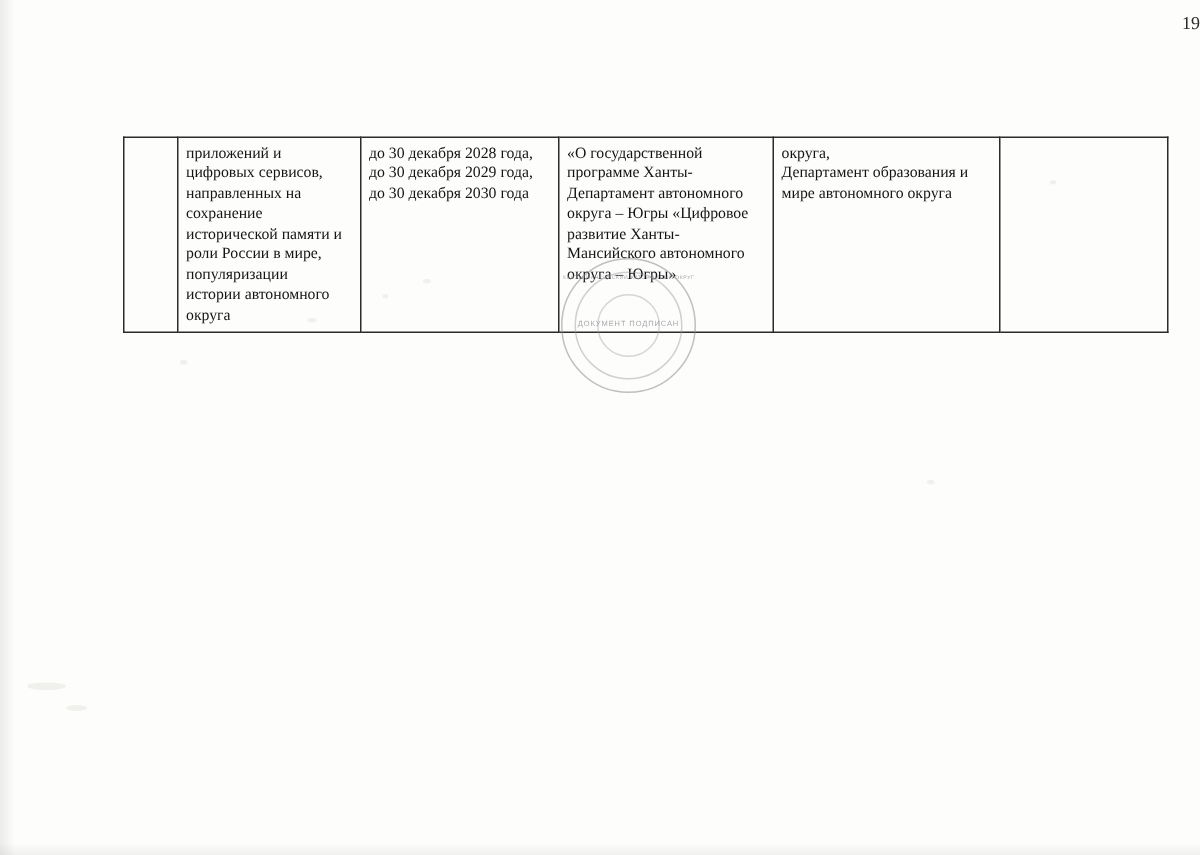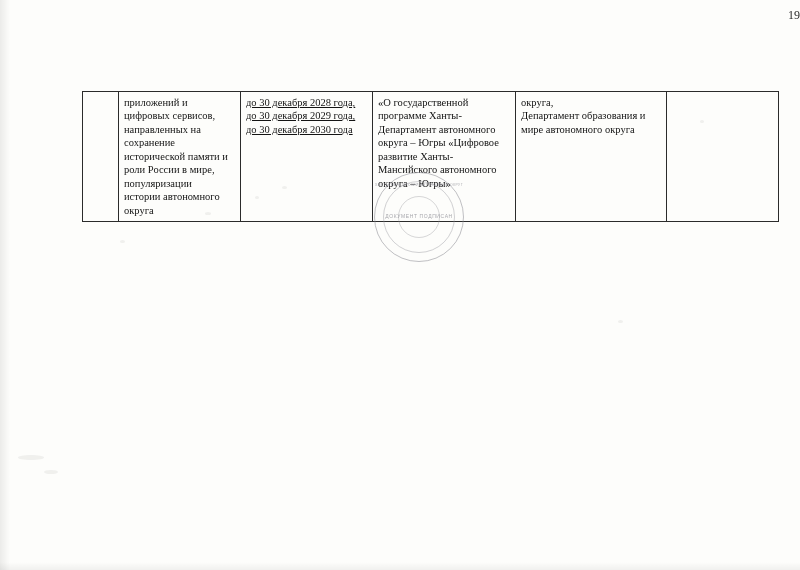--- a/index.html
+++ b/index.html
@@ -48,21 +48,21 @@
     border: 1px solid #2b2b2b;
     vertical-align: top;
     padding: 4px 4px 4px 5px;
     font-size: 10.5px;
     line-height: 1.28;
     font-family: "Liberation Serif", serif;
     color: #141414;
   }
   .col-a { width: 26px; }
   .col-b { width: 112px; }
-  .col-c { width: 122px; text-decoration: underline; }
+  .col-c { width: 122px; }
   .col-d { width: 133px; }
   .col-e { width: 141px; }
   .col-f { width: 102px; }
 
   .cell-text { white-space: pre-line; }
 
   
   .stamp {
     position: absolute;
     left: 374px;

